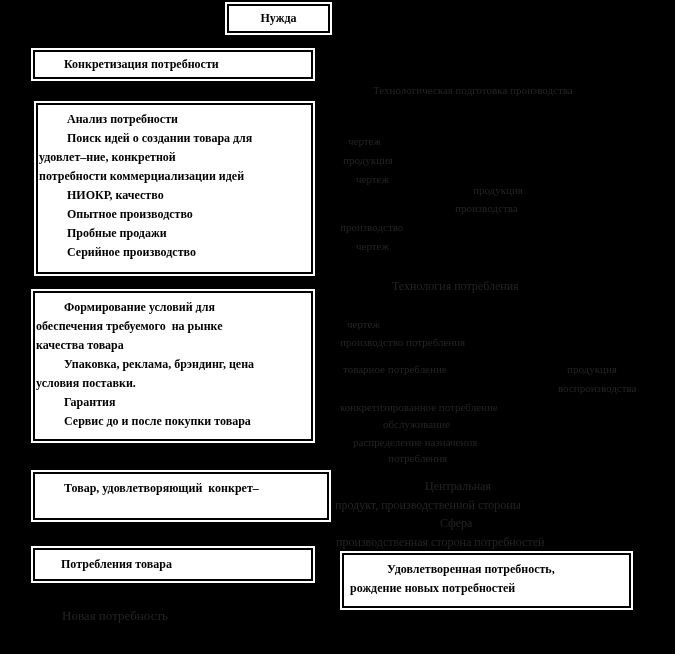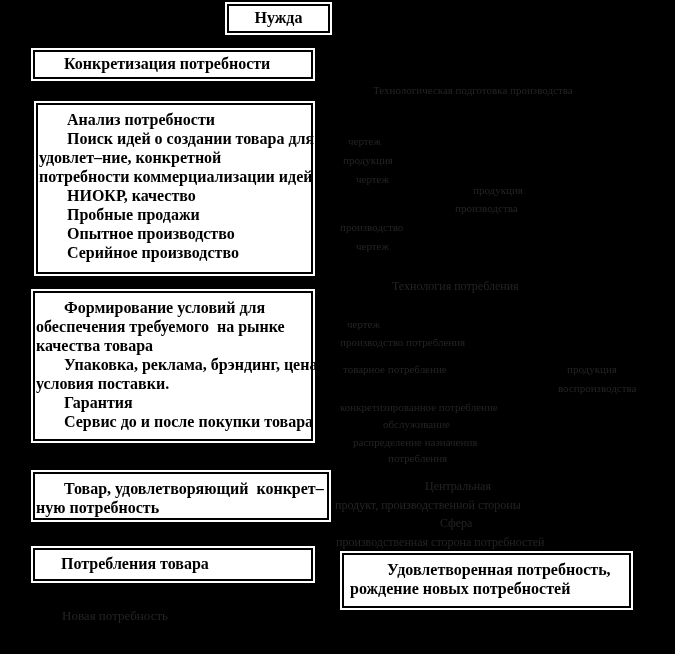--- a/index.html
+++ b/index.html
@@ -1,19 +1,19 @@
 <!DOCTYPE html>
 <html><head>
 <meta charset="utf-8">
 <style>
   html,body{margin:0;padding:0;background:#000;}
   .stage{position:relative;width:675px;height:654px;background:#000;overflow:hidden;
          font-family:"Liberation Serif",serif;}
   .wbox{position:absolute;box-sizing:border-box;background:#fff;border:2px solid #000;
-        box-shadow:0 0 0 2px #fff;color:#000;font-weight:bold;font-size:16px;}
+        box-shadow:0 0 0 2px #fff;color:#000;font-weight:bold;font-size:12px;}
   .wbox .line{white-space:pre;line-height:19px;padding-left:1px;}
   .wbox .line.ind{padding-left:29px;}
   .pad-top{padding-top:5px;}
   .faint{position:absolute;color:#242424;font-size:11px;white-space:pre;
          font-family:"Liberation Serif",serif;}
 </style>
 </head>
 <body>
 
 <div class="stage">
@@ -25,38 +25,37 @@
   <div class="wbox" style="left:33px;top:50px;width:280px;height:29px;line-height:24px;padding-left:29px;">
     <span>Конкретизация потребности</span>
   </div>
 
   <div class="wbox pad-top" style="left:36px;top:103px;width:277px;height:171px;">
     <div class="line ind">Анализ потребности</div>
     <div class="line ind">Поиск идей о создании товара для</div>
     <div class="line">удовлет–ние, конкретной</div>
     <div class="line">потребности коммерциализации идей</div>
     <div class="line ind">НИОКР, качество</div>
+    <div class="line ind">Опытное производство</div>
     <div class="line ind">Пробные продажи</div>
-    <div class="line ind">Опытное производство</div>
     <div class="line ind">Серийное производство</div>
   </div>
 
   <div class="wbox pad-top" style="left:33px;top:291px;width:280px;height:150px;">
     <div class="line ind">Формирование условий для</div>
     <div class="line">обеспечения требуемого  на рынке</div>
     <div class="line">качества товара</div>
     <div class="line ind">Упаковка, реклама, брэндинг, цена</div>
     <div class="line">условия поставки.</div>
     <div class="line ind">Гарантия</div>
     <div class="line ind">Сервис до и после покупки товара</div>
   </div>
 
   <div class="wbox pad-top" style="left:33px;top:472px;width:296px;height:48px;">
     <div class="line ind">Товар, удовлетворяющий  конкрет–</div>
-    <div class="line">ную потребность</div>
   </div>
 
   <div class="wbox" style="left:33px;top:548px;width:280px;height:33px;line-height:28px;padding-left:26px;">
     <span>Потребления товара</span>
   </div>
 
   <div class="wbox pad-top" style="left:342px;top:553px;width:289px;height:55px;">
     <div class="line" style="padding-left:43px">Удовлетворенная потребность,</div>
     <div class="line" style="padding-left:6px">рождение новых потребностей</div>
   </div>

